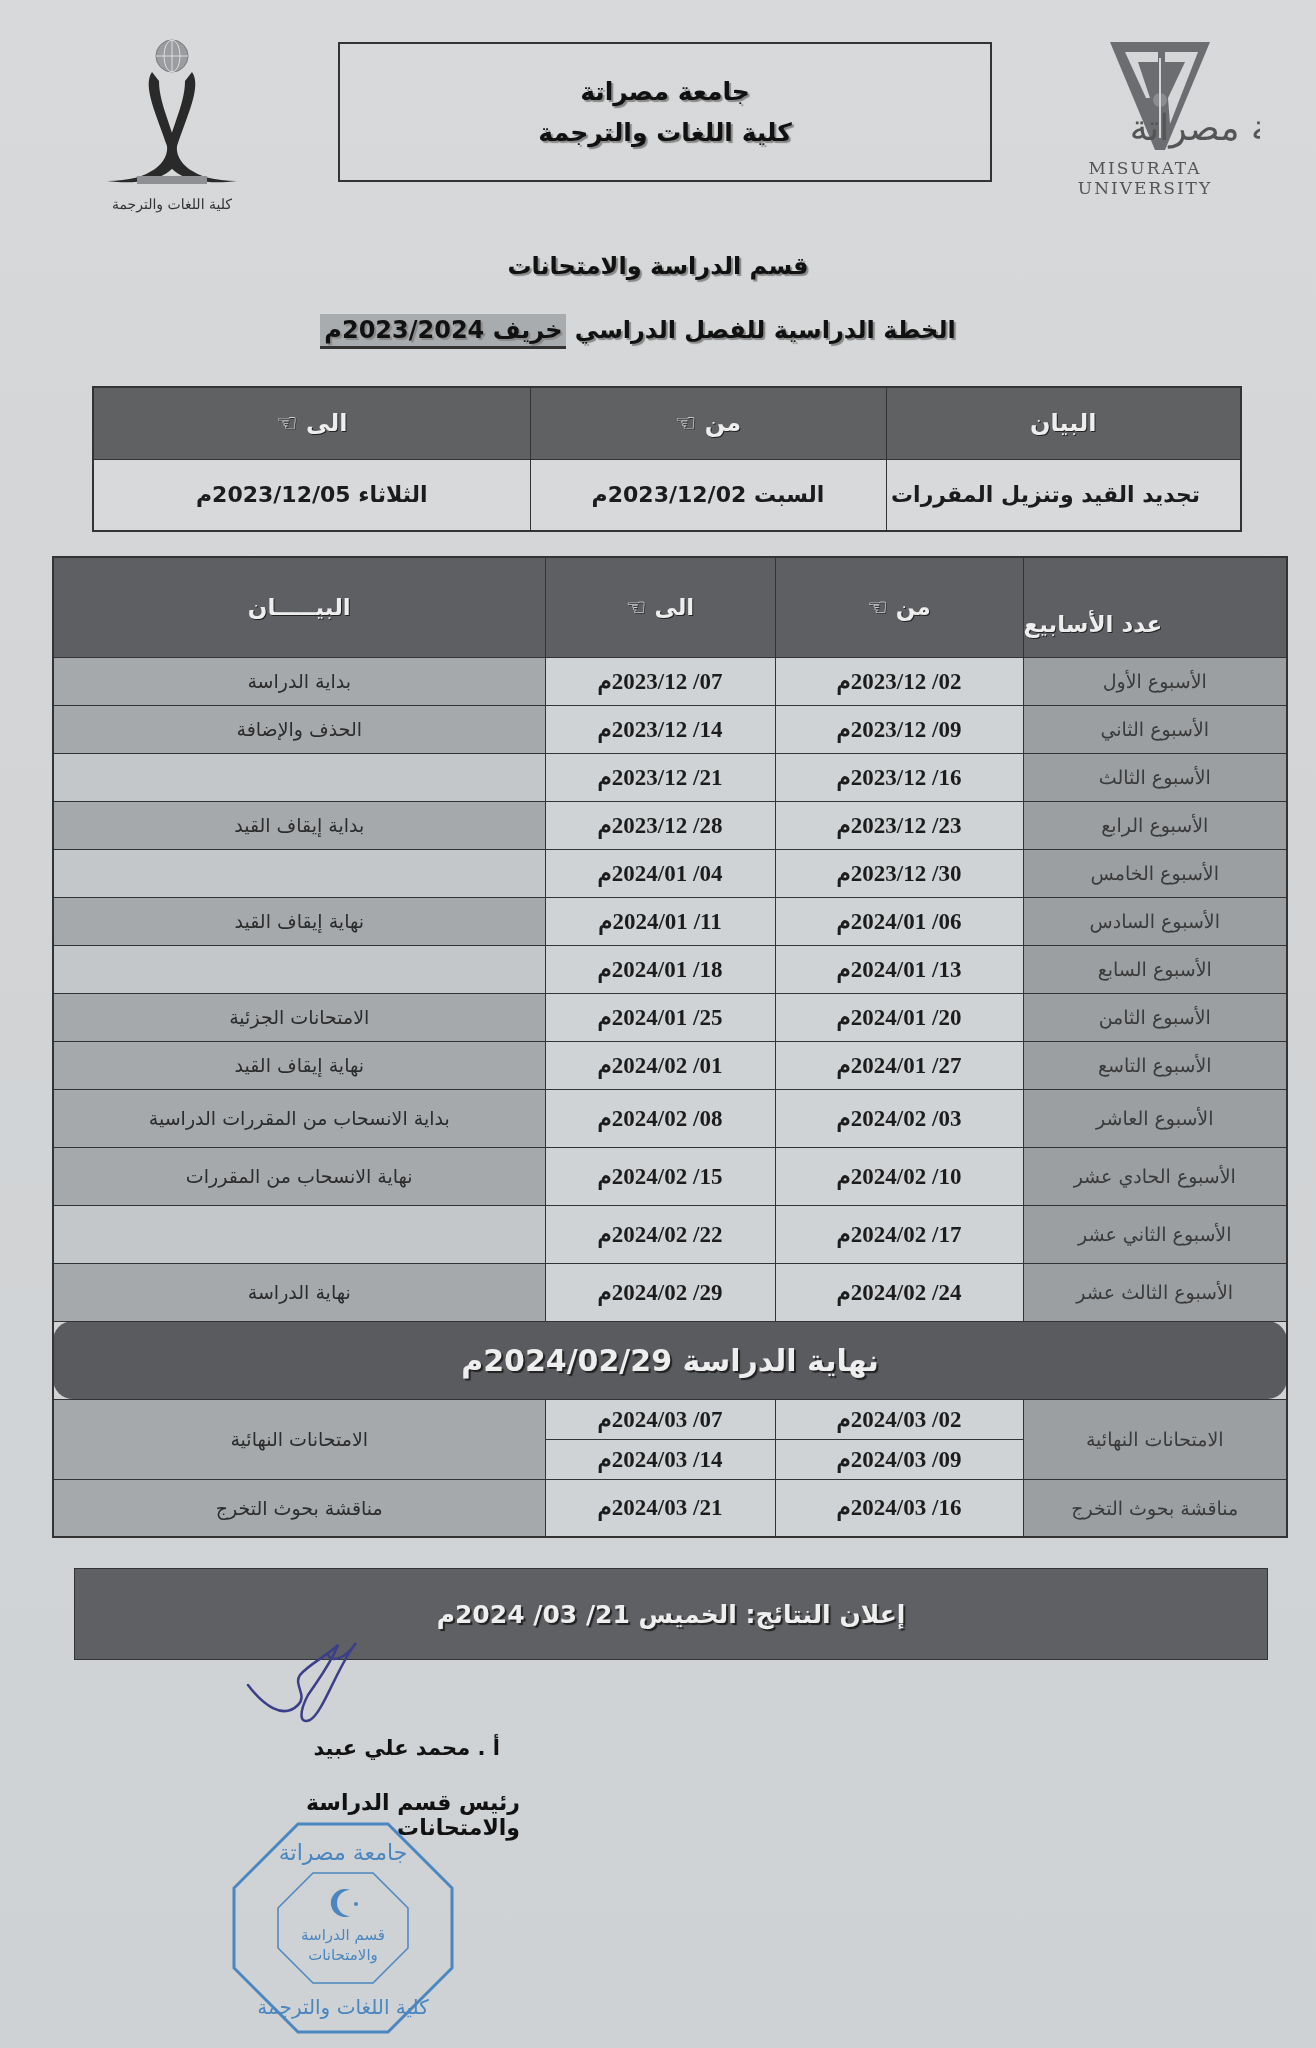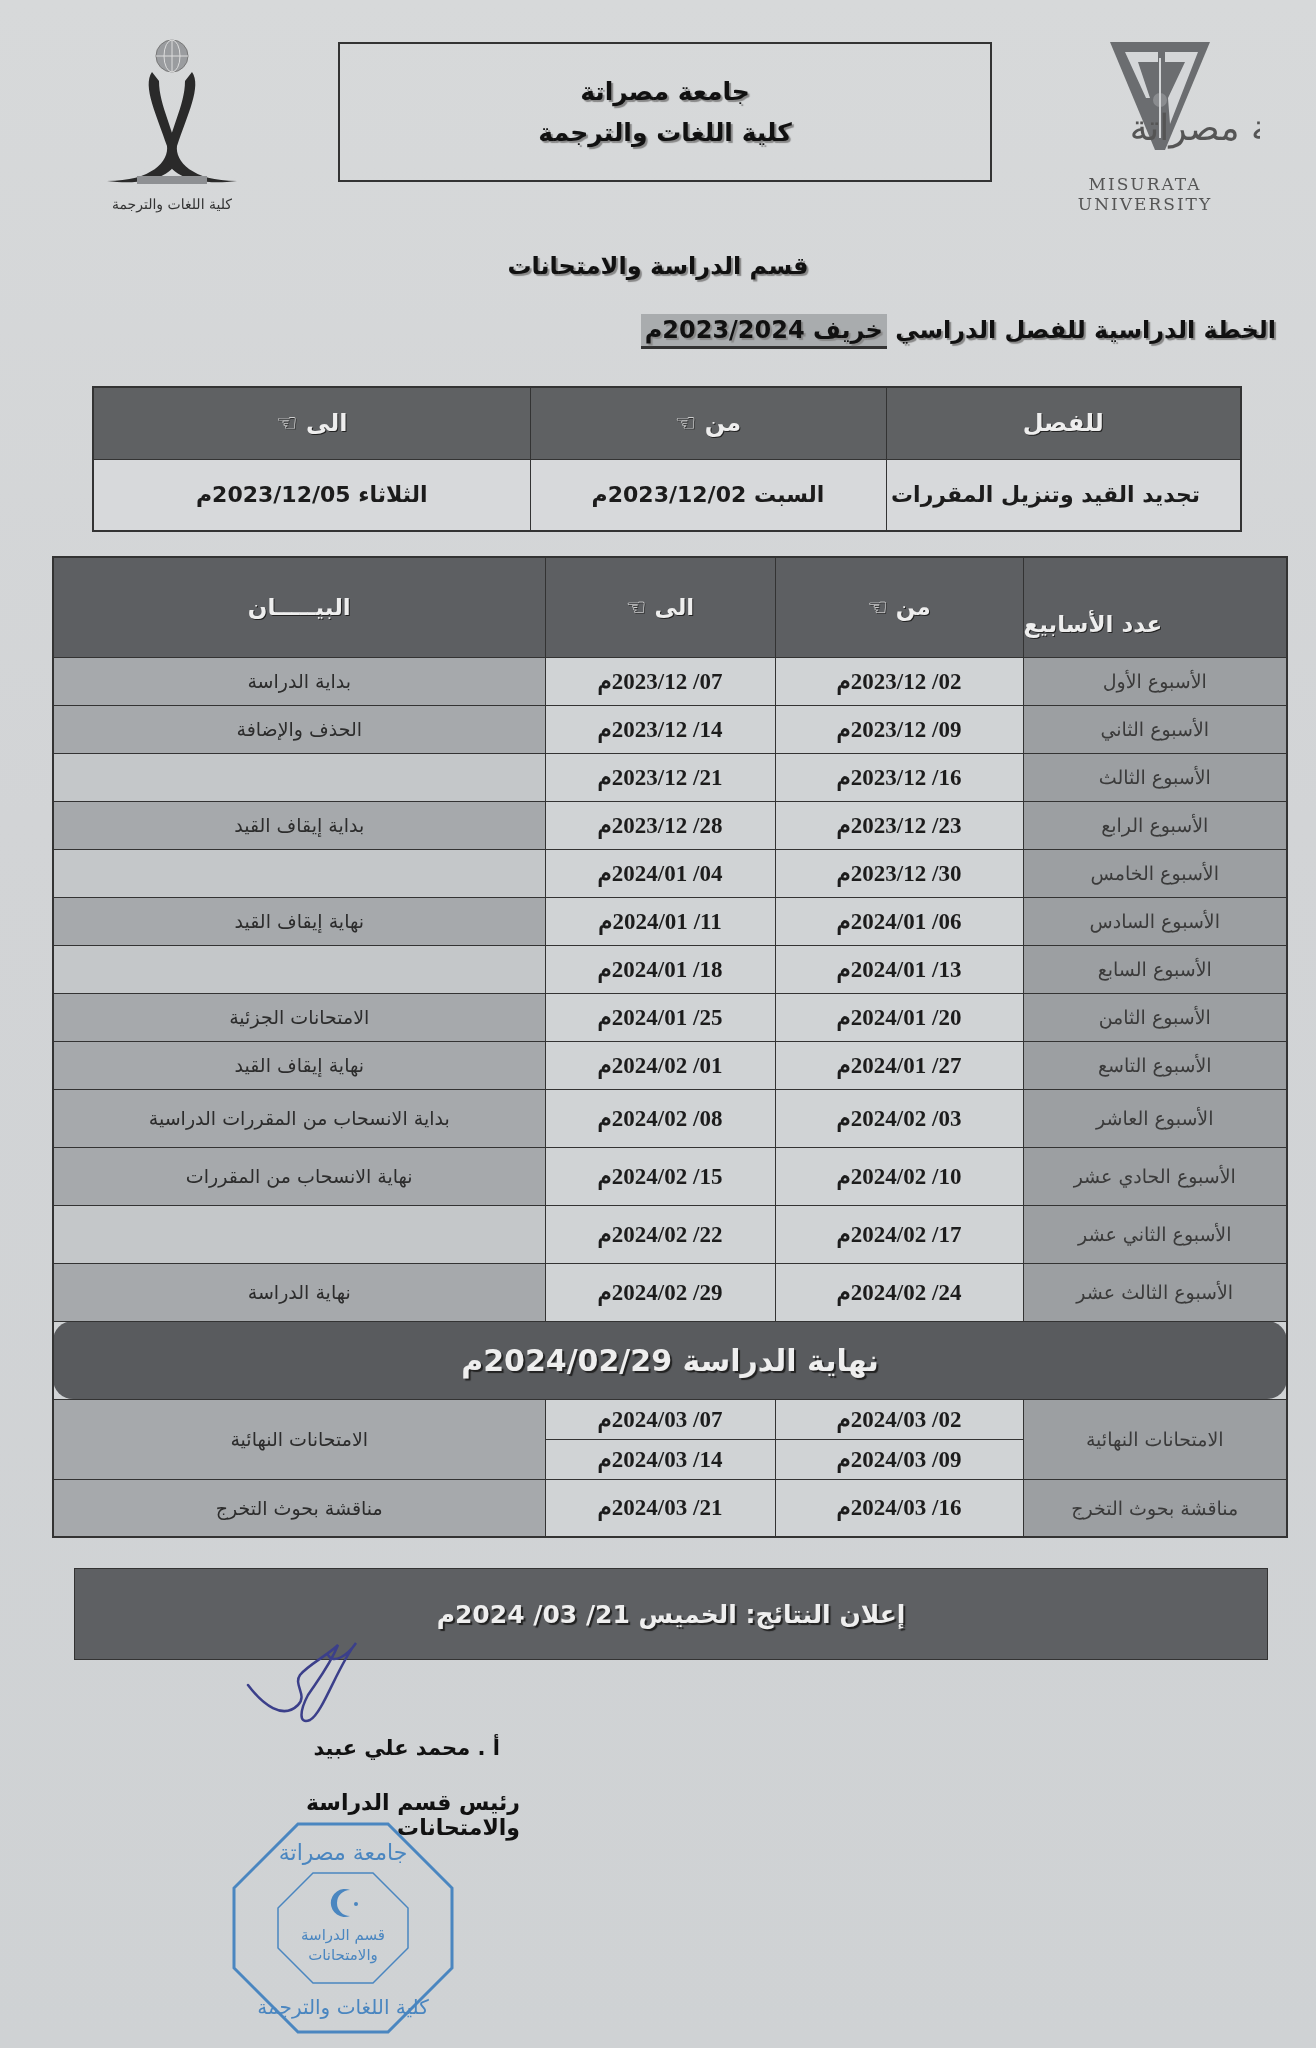--- a/index.html
+++ b/index.html
@@ -17,21 +17,21 @@
   }
 
   
   .logo-right {
     position: absolute; top: 38px; right: 46px; width: 250px; height: 160px;
     text-align: center;
   }
   .logo-right svg { display: block; margin: 0 auto; }
   .logo-right .uni-en {
     font-family: "DejaVu Serif", "Liberation Serif", serif;
-    font-size: 17px; letter-spacing: 2px; color: #555; margin-top: 18px;
+    font-size: 17px; letter-spacing: 2px; color: #555; margin-top: 2px;
   }
   .logo-left {
     position: absolute; top: 36px; left: 92px; width: 160px; height: 180px;
     text-align: center;
   }
   .logo-left .faculty-caption {
     font-family: "DejaVu Serif", "Liberation Serif", serif;
     font-size: 14px; color: #333; margin-top: -4px;
   }
   .title-box {
@@ -43,21 +43,21 @@
   .title-box .line {
     font-weight: bold; font-size: 25px; color: #111;
     text-shadow: 2px 2px 1px #888;
   }
 
   .section-title {
     position: absolute; top: 252px; left: 0; width: 100%; text-align: center;
     font-weight: bold; font-size: 24px; color: #111; text-shadow: 2px 2px 1px #888;
   }
   .plan-title {
-    position: absolute; top: 316px; left: 0; width: 100%; 
+    position: absolute; top: 316px; left: 0; width: 100%; text-align: center;
     font-weight: bold; font-size: 24px; color: #111; text-shadow: 2px 2px 1px #888;
     padding-right: 40px;
   }
   .plan-title .term {
     background: #a9acae; border-bottom: 3px solid #333; padding: 2px 4px;
   }
 
   
   .reg-table {
     position: absolute; top: 386px; left: 92px; width: 1150px;
@@ -162,21 +162,21 @@
 
   <div class="section-title">قسم الدراسة والامتحانات</div>
   <div class="plan-title">
     <span>الخطة الدراسية للفصل الدراسي</span>
     <span class="term">خريف 2023/2024م</span>
   </div>
 
   <table class="reg-table">
     <tbody>
         <tr>
-      <th style="width:355px">للفصل</th>
+      <th style="width:355px">البيان</th>
       <th style="width:356px">
         <span>من</span>
         <span>☜</span>
       </th>
       <th>
         <span>الى</span>
         <span>☜</span>
       </th>
     </tr>
     <tr>

